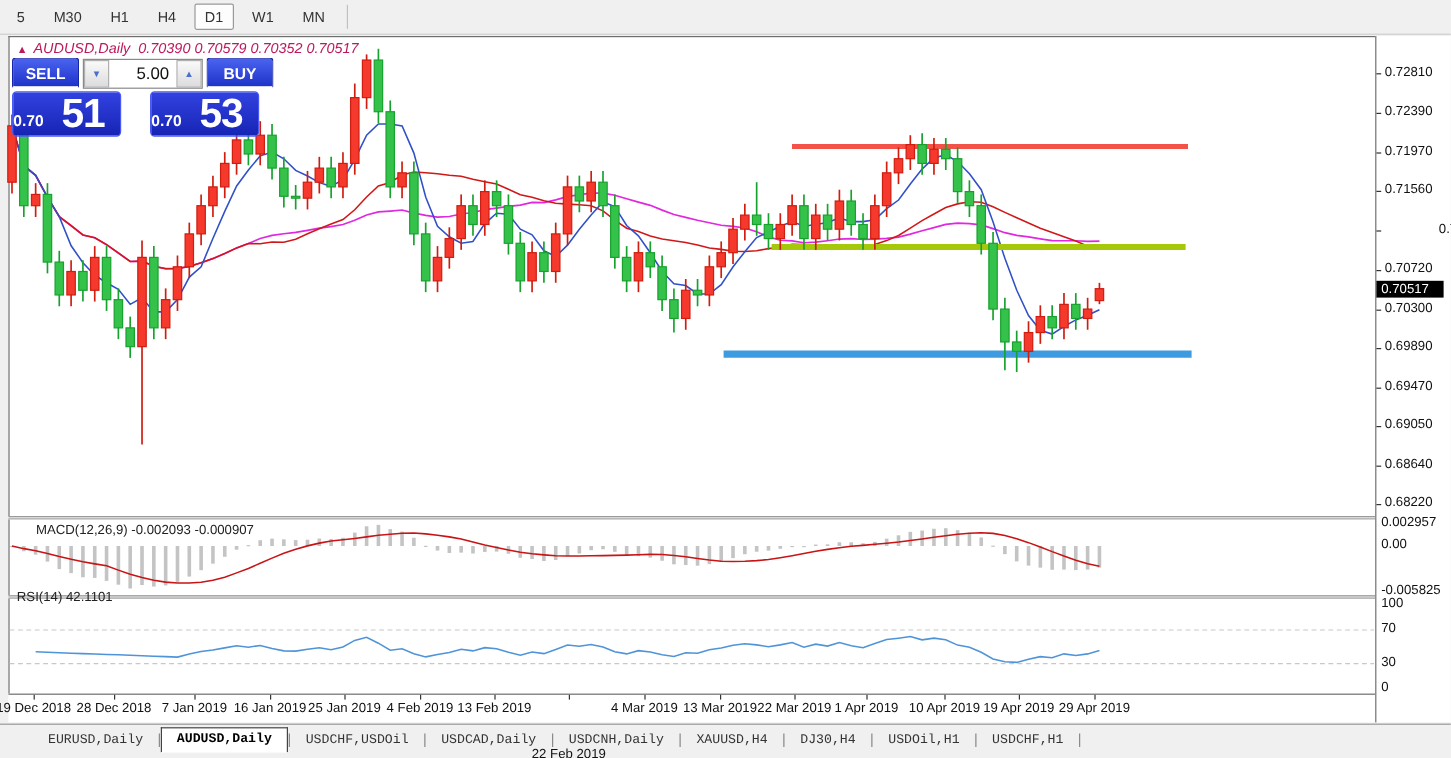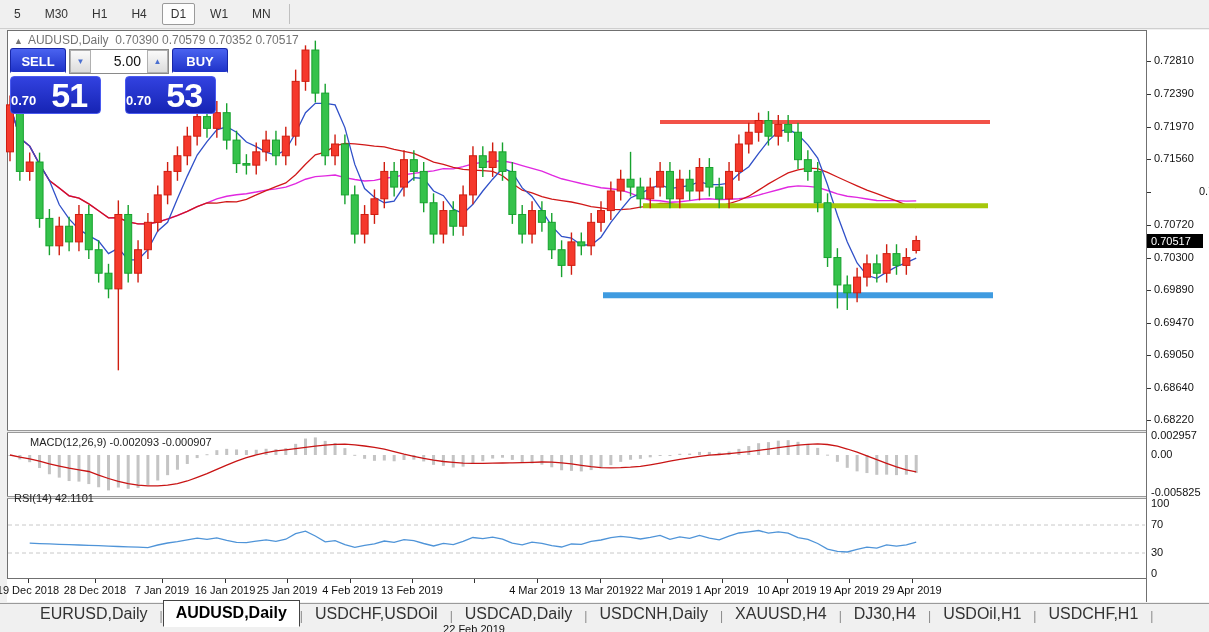--- a/index.html
+++ b/index.html
@@ -21,22 +21,22 @@
                 border-top:1px solid #707070; border-left:1px solid #707070; }
   .splitter { position:absolute; left:7px; width:1139px; height:3px;
               background:#e8e8e8; border-top:1px solid #9a9a9a; border-bottom:1px solid #9a9a9a; }
   #macd-panel { left:7px; top:433px; width:1139px; height:63px; border-left:1px solid #707070; }
   #rsi-panel  { left:7px; top:499px; width:1139px; height:79px; border-left:1px solid #707070; }
   #time-row   { left:7px; top:578px; width:1139px; height:24px; background:#ffffff;
                 border-top:1px solid #707070; }
   #axis-col   { left:1146px; top:30px; width:63px; height:572px; background:#ffffff;
                 border-left:1px solid #707070; }
 
-  #chart-title { position:absolute; left:14px; top:33px; font-size:12px; color:#737373;
-                 z-index:6; }
+  #chart-title { position:absolute; left:14px; top:33px; font-size:12px; color:#be185d;
+                 z-index:6;font-style:italic; }
   #chart-title .tri { font-size:9px; margin-right:5px; }
 
   .panel-label { position:absolute; font-size:11px; color:#222; z-index:6; }
 
   .axis-label { position:absolute; font-size:11px; color:#111; z-index:6; white-space:nowrap; }
   .axis-tick  { position:absolute; width:4px; height:1px; background:#333; z-index:6; }
   .time-label { position:absolute; top:584px; font-size:11px; color:#111; transform:translateX(-50%);
                 z-index:6; white-space:nowrap; }
   .time-tick  { position:absolute; top:579px; width:1px; height:4px; background:#333; z-index:6; }
 
@@ -62,21 +62,21 @@
                 color:#fff; display:flex; align-items:center; justify-content:flex-start;gap:12px; }
   #sell-tile { left:0; } #buy-tile { left:115px; }
   .pt-small { font-size:13px; font-weight:bold; margin:10px 3px 0 0; }
   .pt-big   { font-size:34px; font-weight:bold; line-height:34px; letter-spacing:-1px; }
   .pt-sup   { font-size:15px; font-weight:bold; margin:-14px 0 0 2px; }
 
   
   #tab-bar { position:absolute; left:0; top:603px; width:1209px; height:24px;
              background:#f0f0f0; border-top:1px solid #9a9a9a;
              display:flex; align-items:flex-end; padding-left:28px; }
-  .tab { font-size:16px; color:#333; padding:3px 12px 4px 12px; white-space:nowrap; cursor:default; }
+  .tab { font-size:11px; color:#333; padding:3px 12px 4px 12px; white-space:nowrap; cursor:default;font-family:Liberation Mono, monospace; }
   .tab.active { background:#fff; border:1px solid #444; border-bottom:1px solid #fff;
                 font-weight:bold; color:#000; }
   .tab-sep { color:#888; font-size:12px; padding-bottom:4px; }
 
   #chart-svg { position:absolute; left:0; top:0; z-index:4; pointer-events:none; }
 </style>
 </head>
 <body>
 
 <div id="toolbar">

